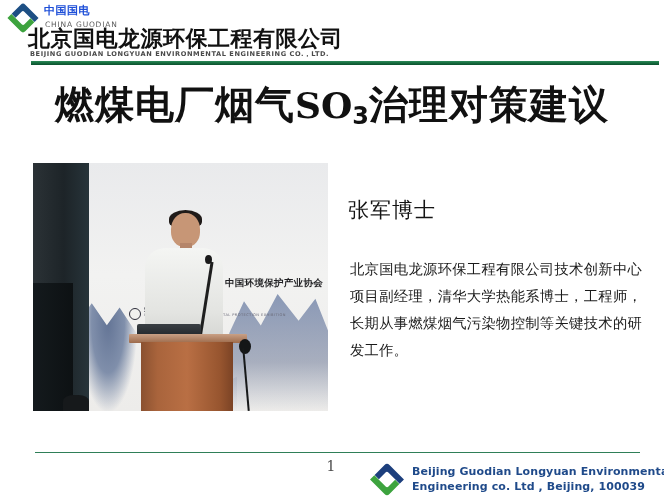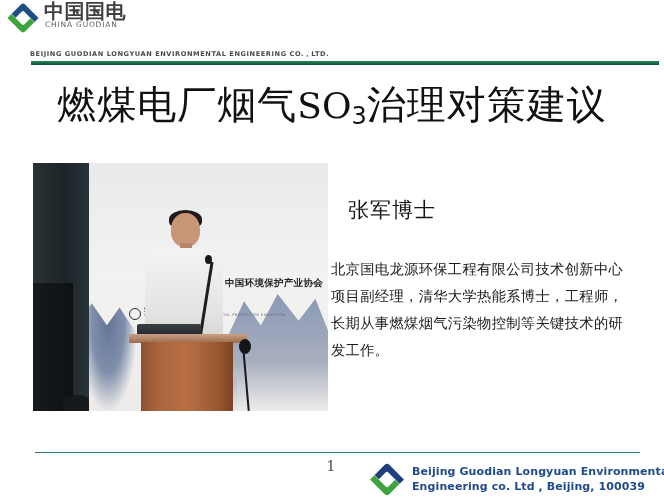--- a/index.html
+++ b/index.html
@@ -24,24 +24,24 @@
     height: 68px;
   }
   .brand-logo {
     position: absolute;
     left: 6px; top: 3px;
     width: 34px; height: 30px;
   }
   .brand-cn {
     position: absolute;
     left: 44px; top: 2px;
-    font-size: 20px;
+    font-size: 11px;
     font-weight: bold;
     letter-spacing: 0.5px;
-    color: #404040;
+    color: #1d4ed8;
     line-height: 18px;
     white-space: nowrap;
   }
   .brand-en {
     position: absolute;
     left: 45px; top: 20px;
     font-size: 7.5px;
     font-weight: normal;
     letter-spacing: 0.8px;
     color: #5c5c5c;
@@ -76,21 +76,21 @@
     background: linear-gradient(to bottom, #2c8a58 0%, #14693c 55%, #0e5130 100%);
   }
 
   
   .slide-title {
     position: absolute;
     left: 0; top: 82px;
     width: 664px;
     text-align: center;
     font-size: 39px;
-    font-weight: normal;
+    font-weight: bold;
     letter-spacing: 1px;
     color: #111111;
     line-height: 46px;
     white-space: nowrap;
   }
   .slide-title sub {
     font-size: 24px;
     vertical-align: baseline;
     position: relative;
     top: 6px;
@@ -254,21 +254,21 @@
   .speaker-name {
     position: absolute;
     left: 348px; top: 196px;
     font-size: 21px;
     color: #141414;
     letter-spacing: 1px;
     white-space: nowrap;
   }
   .speaker-bio {
     position: absolute;
-    left: 331px; top: 256px;
+    left: 350px; top: 256px;
     width: 292px;
     font-size: 14.3px;
     line-height: 27px;
     color: #1a1a1a;
     letter-spacing: 0.2px;
     text-align: justify;
   }
 
   
   .footer-rule {
@@ -311,20 +311,21 @@
     <svg width="34" height="30" viewBox="0 0 34 30">
       <g transform="translate(17,15) rotate(45) translate(-11,-11)">
         <path d="M0,3.2 A3.2,3.2 0 0 1 3.2,0 L22,0 L22,5.6 L7.4,5.6 A1.9,1.9 0 0 0 5.5,7.5 L5.5,16 L0,16 Z" fill="#1d4f84"></path>
         <path d="M22,18.8 A3.2,3.2 0 0 1 18.8,22 L0,22 L0,16.4 L14.6,16.4 A1.9,1.9 0 0 0 16.5,14.5 L16.5,6 L22,6 Z" fill="#3da33e"></path>
       </g>
     </svg>
   </span>
 
   <div class="brand-cn">中国国电</div>
   <div class="brand-en">CHINA GUODIAN</div>
+  <div class="company-cn">北京国电龙源环保工程有限公司</div>
   <div class="company-en">BEIJING GUODIAN LONGYUAN ENVIRONMENTAL ENGINEERING CO.，LTD.</div>
   <div class="header-rule"></div>
 </div>
 
 <div class="slide-title"><span>燃煤电厂烟气</span><span class="title-so">SO</span><sub>3</sub><span>治理对策建议</span></div>
 
 <div class="photo">
   <div class="photo-inner">
     <div class="ph-wall"></div>
     <div class="ph-ink2"></div>

